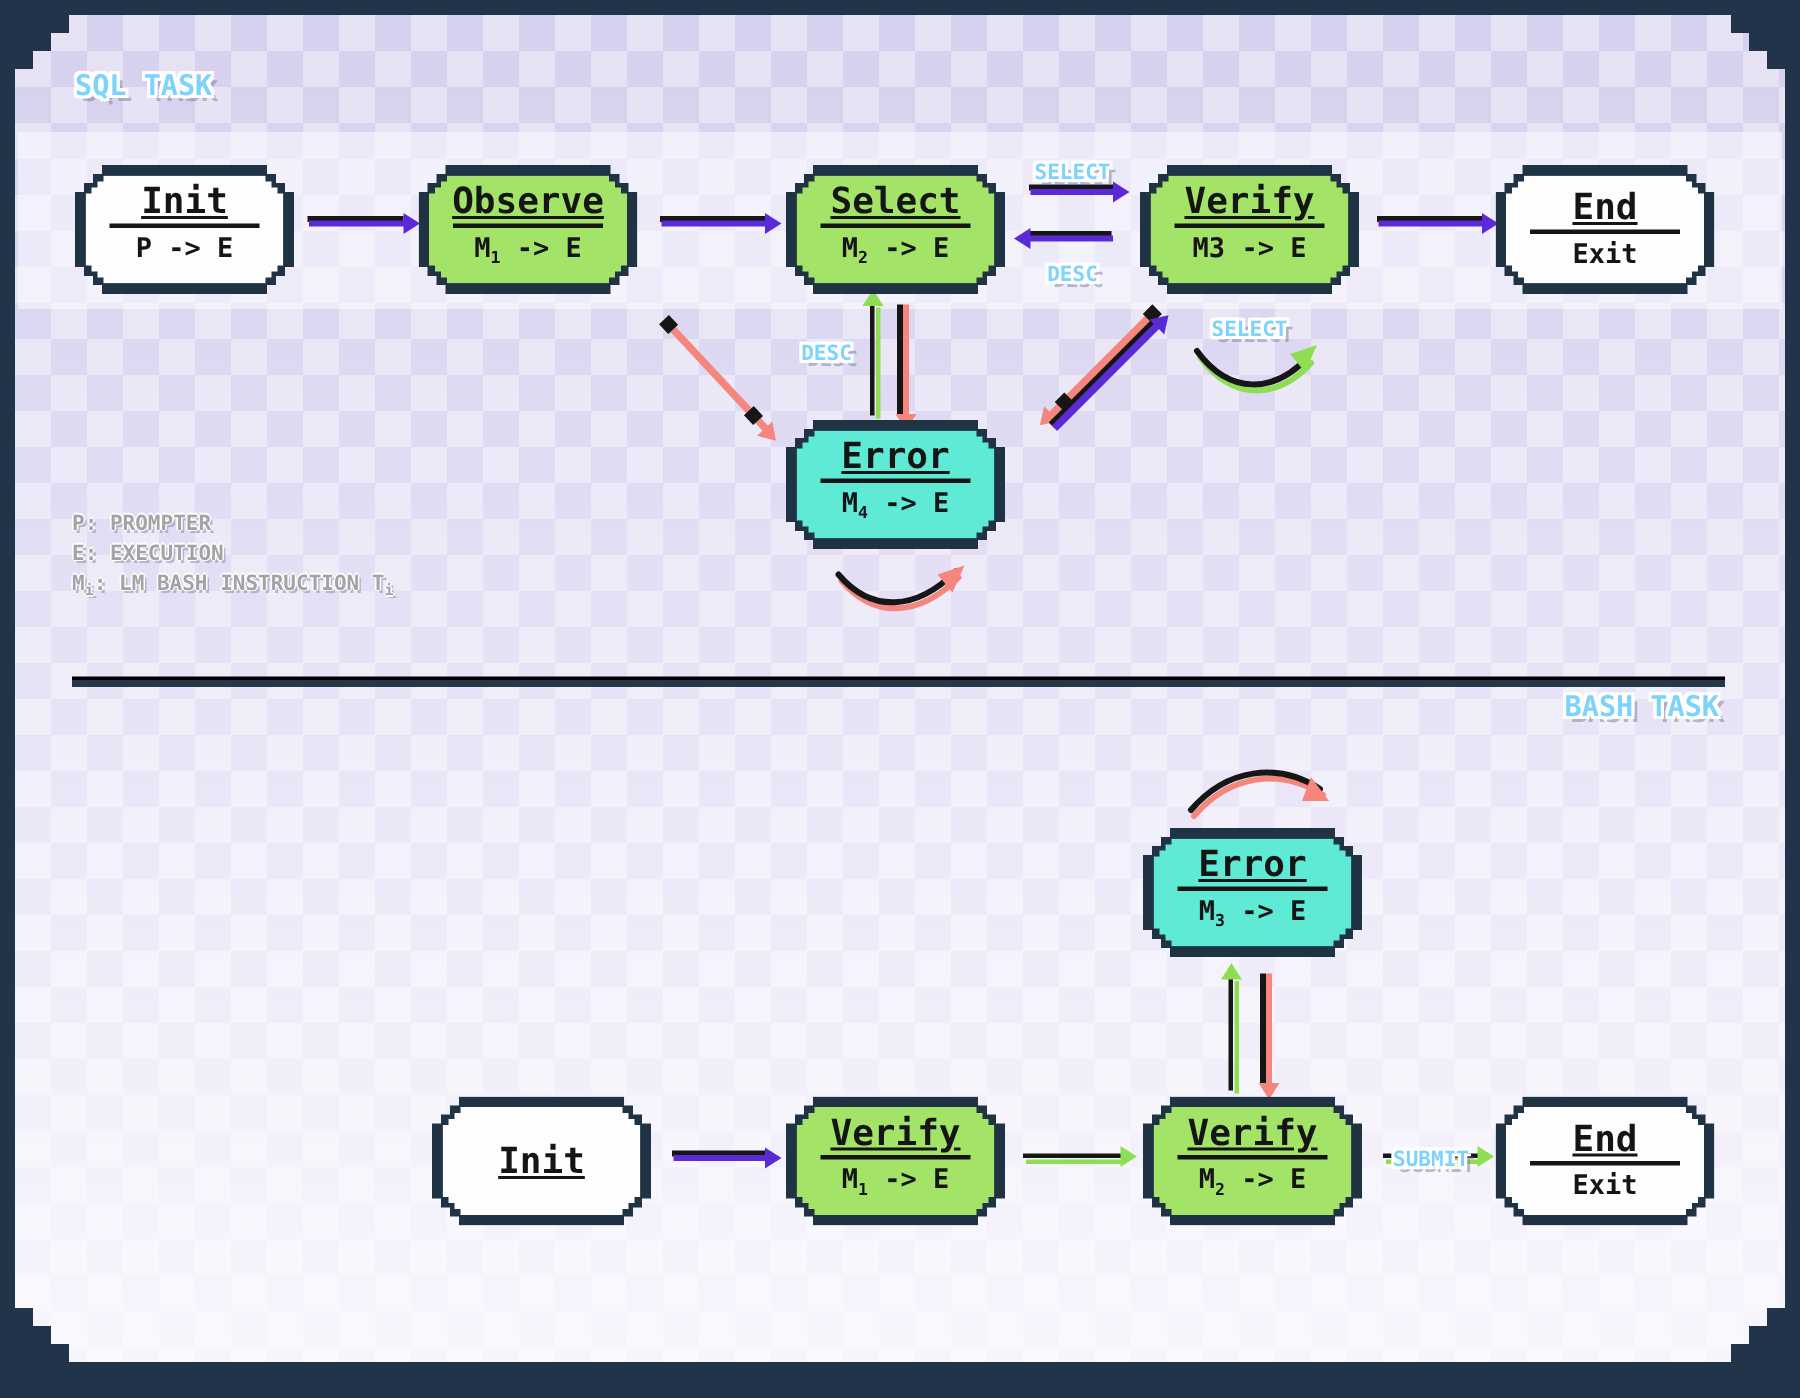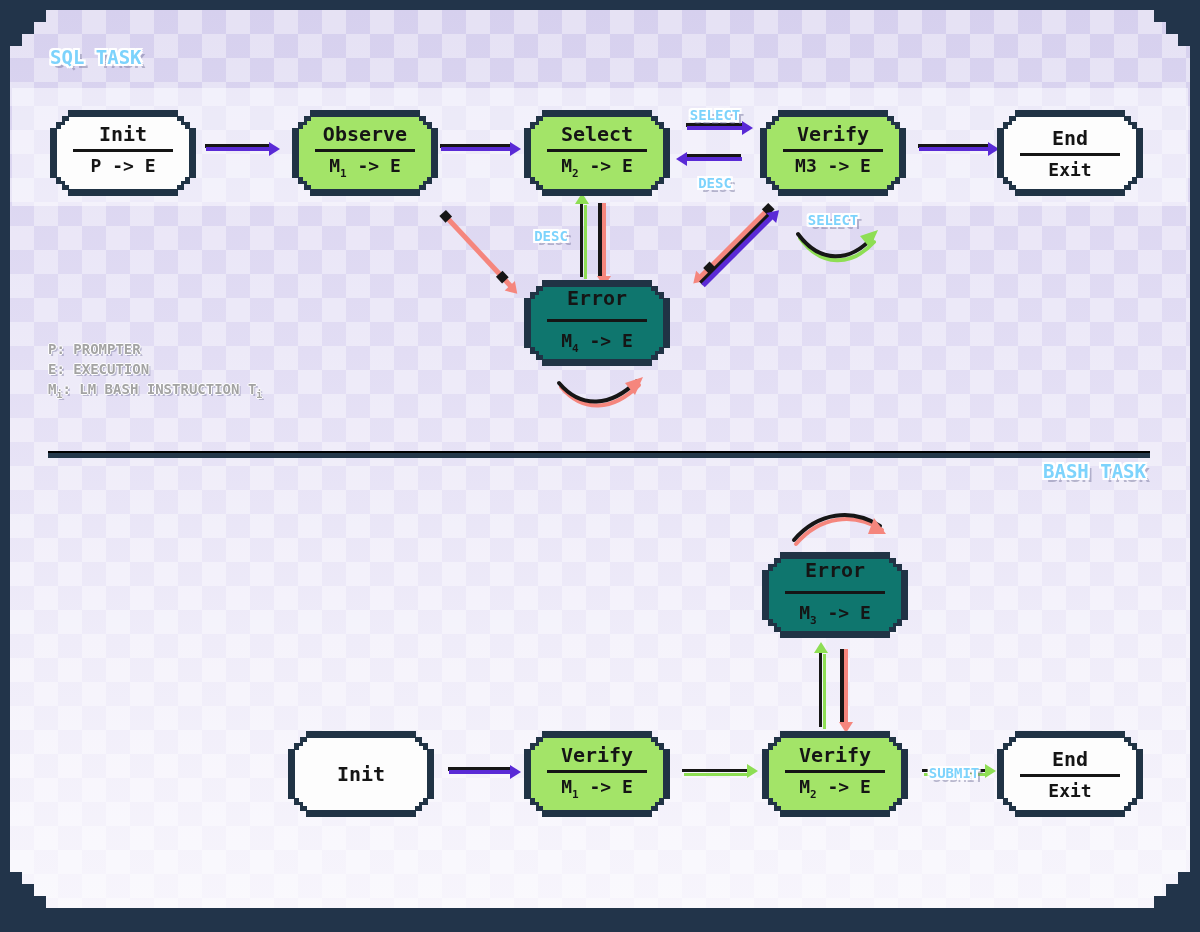--- a/index.html
+++ b/index.html
@@ -20,22 +20,22 @@
   .node{position:absolute;width:146px;height:86px;background:#203345;z-index:3;
     clip-path:polygon(0 18px,6px 18px,6px 12px,12px 12px,12px 6px,18px 6px,18px 0,
       calc(100% - 18px) 0,calc(100% - 18px) 6px,calc(100% - 12px) 6px,calc(100% - 12px) 12px,calc(100% - 6px) 12px,calc(100% - 6px) 18px,100% 18px,
       100% calc(100% - 18px),calc(100% - 6px) calc(100% - 18px),calc(100% - 6px) calc(100% - 12px),calc(100% - 12px) calc(100% - 12px),calc(100% - 12px) calc(100% - 6px),calc(100% - 18px) calc(100% - 6px),calc(100% - 18px) 100%,
       18px 100%,18px calc(100% - 6px),12px calc(100% - 6px),12px calc(100% - 12px),6px calc(100% - 12px),6px calc(100% - 18px),0 calc(100% - 18px));}
   .node-inner{position:absolute;inset:7px;display:flex;flex-direction:column;align-items:center;justify-content:center;gap:2px;
     clip-path:polygon(0 12px,4px 12px,4px 8px,8px 8px,8px 4px,12px 4px,12px 0,
       calc(100% - 12px) 0,calc(100% - 12px) 4px,calc(100% - 8px) 4px,calc(100% - 8px) 8px,calc(100% - 4px) 8px,calc(100% - 4px) 12px,100% 12px,
       100% calc(100% - 12px),calc(100% - 4px) calc(100% - 12px),calc(100% - 4px) calc(100% - 8px),calc(100% - 8px) calc(100% - 8px),calc(100% - 8px) calc(100% - 4px),calc(100% - 12px) calc(100% - 4px),calc(100% - 12px) 100%,
       12px 100%,12px calc(100% - 4px),8px calc(100% - 4px),8px calc(100% - 8px),4px calc(100% - 8px),4px calc(100% - 12px),0 calc(100% - 12px));}
-  .fill-white{background:#fdfdfd;} .fill-green{background:#a3e468;} .fill-salmon{background:#0f766e;justify-content:space-between;}
-  .node-title{font-size:20px;font-weight:700;color:#151515;line-height:22px;}
+  .fill-white{background:#fdfdfd;} .fill-green{background:#a3e468;} .fill-salmon{background:#5eead4;}
+  .node-title{font-size:24px;font-weight:700;color:#151515;line-height:22px;text-decoration:underline;}
   .node-divider{width:100px;height:3px;background:#151515;margin:2px 0;}
   .node-formula{font-size:18px;font-weight:700;color:#151515;line-height:20px;}
   .node-formula sub{font-size:11px;}
 
   
   .ptext{position:absolute;color:#7dd3fc;font-weight:700;z-index:4;letter-spacing:0px;
     text-shadow:2px 0 #fff,-2px 0 #fff,0 2px #fff,0 -2px #fff,2px 2px #fff,-2px -2px #fff,2px -2px #fff,-2px 2px #fff,4px 4px 0 rgba(110,110,150,.45);}
   .ptitle{font-size:19px;} .plabel{font-size:14px;text-align:center;}
   .legend{position:absolute;z-index:4;}
   .legend-line{color:#a3a3a3;font-weight:700;font-size:14px;line-height:20px;
@@ -77,21 +77,21 @@
 
   <div class="ptext ptitle" style="left:50px;top:46px;">SQL TASK</div>
 
   <div class="node" style="left:50px;top:110px;">
     <div class="node-inner fill-white">
       <div class="node-title">Init</div>
       <div class="node-divider"></div>
       <div class="node-formula"><span>P</span><sub></sub><span> -&gt; E</span></div>
     </div>
   </div>
-  <div class="node" style="left:292px;top:110px;border-radius:14px;">
+  <div class="node" style="left:279px;top:110px;border-radius:14px;">
     <div class="node-inner fill-green">
       <div class="node-title">Observe</div>
       <div class="node-divider"></div>
       <div class="node-formula"><span>M</span><sub>1</sub><span> -&gt; E</span></div>
     </div>
   </div>
   <div class="node" style="left:524px;top:110px;">
     <div class="node-inner fill-green">
       <div class="node-title">Select</div>
       <div class="node-divider"></div>

